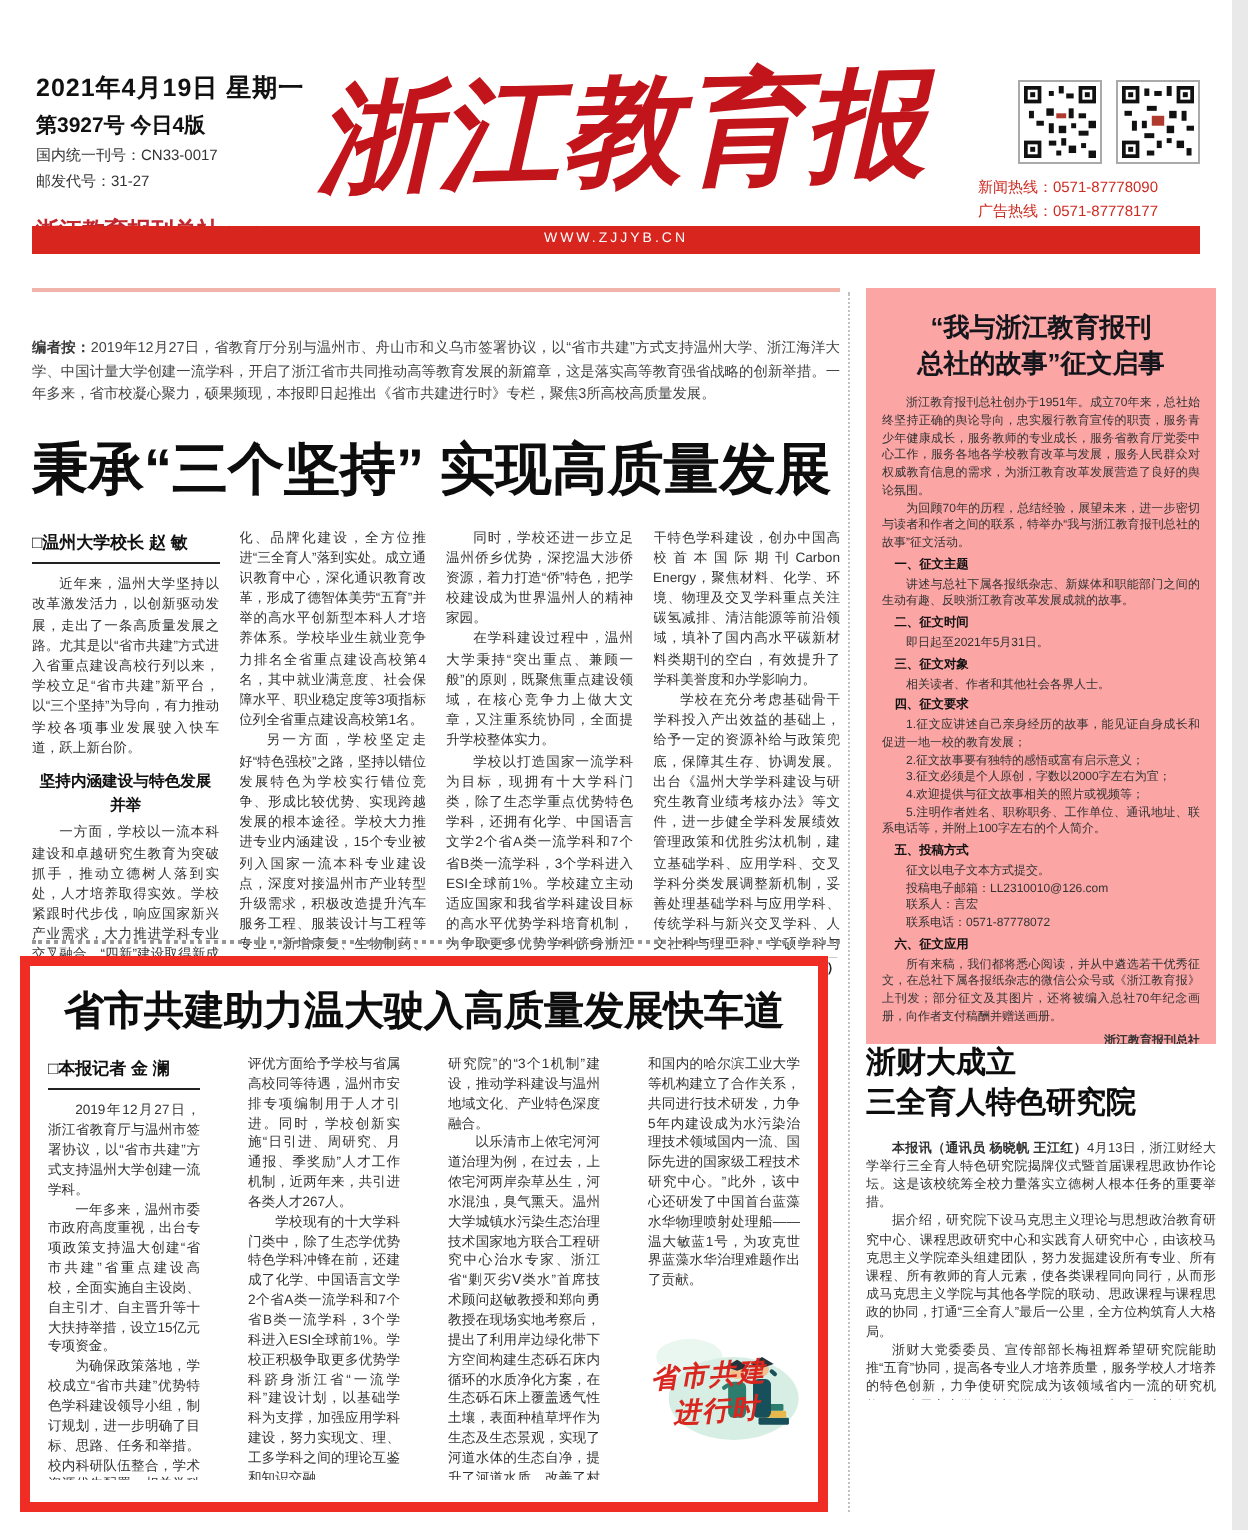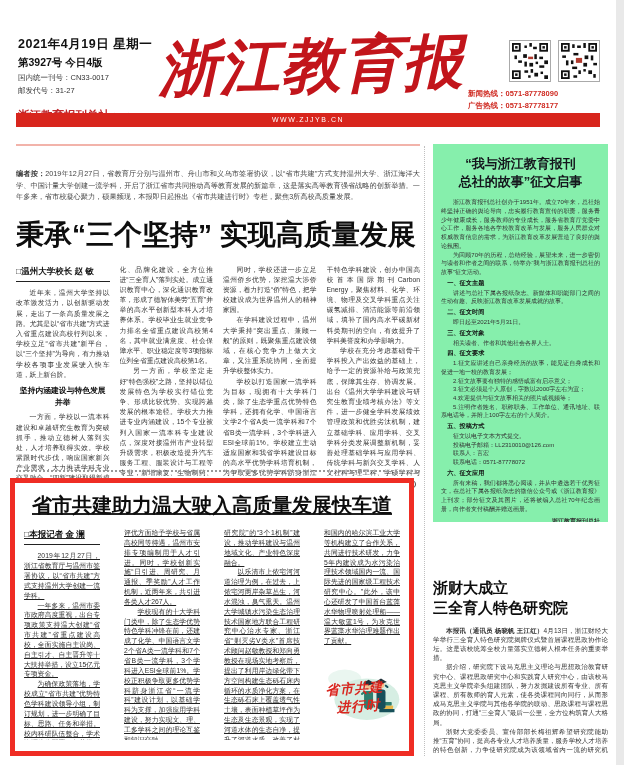--- a/index.html
+++ b/index.html
@@ -13,21 +13,21 @@
   .publisher{margin-top:12px;font-size:11.5px;font-weight:bold;color:#c1272d;}
   .publisher .role{font-size:7px;color:#8b1a12;font-weight:bold;margin-left:2px;}
   .masthead{position:absolute;left:150px;top:22px;width:322px;height:88px;
             display:flex;align-items:center;justify-content:center;
             font-family:"DejaVu Serif","Liberation Serif",serif;font-style:italic;font-weight:bold;
             font-size:60px;color:#c2151b;letter-spacing:1px;transform:rotate(-1.5deg);
             white-space:nowrap;}
   .qr-area{position:absolute;right:16px;top:40px;width:132px;}
   .qrs{display:flex;gap:7px;justify-content:flex-end;}
   .qr{width:42px;height:42px;background:#fff;border:1px solid #aaa;padding:2px;box-sizing:border-box;}
-  .hotlines{margin-top:6px;text-align:left;font-size:7.5px;font-weight:bold;color:#cf2a21;line-height:1.6;}
+  .hotlines{margin-top:6px;text-align:center;font-size:7.5px;font-weight:normal;color:#cf2a21;line-height:1.6;}
   .url-bar{position:absolute;left:16px;right:16px;top:113px;height:14px;background:#d8251d;
            color:#fff;font-size:7px;line-height:14px;text-align:center;letter-spacing:1.5px;}
   
   .left-sec{position:absolute;left:16px;top:144px;width:404px;}
   .editor-note{border-top:2px solid #f2b3aa;padding-top:22px;font-size:7.2px;line-height:1.6;
                color:#444;text-align:justify;}
   .editor-note b{color:#3a3a3a;}
   .lead-headline{font-size:28px;font-weight:bold;color:#0d0d0d;text-align:left;
                  margin:13px 0 11px;letter-spacing:0;white-space:nowrap;}
   .lead-cols{display:flex;gap:10px;height:224px;overflow:hidden;position:relative;}
@@ -36,41 +36,41 @@
           padding-bottom:4px;margin-bottom:6px;}
   .blk-p,.blk-c,.blk-h,.blk-sig,.blk-cont{margin:0;}
   .blk-p{text-indent:2em;}
   .blk-h{font-weight:bold;text-align:center;font-size:7.8px;color:#111;margin:5px 0 4px;}
   .blk-sig{text-align:right;font-weight:bold;margin-top:3px;}
   .lead-cont{position:absolute;right:0;bottom:0;background:#fff;font-size:6.8px;font-weight:bold;
              padding-left:4px;}
   .hr-dot{position:absolute;left:16px;top:470px;width:404px;border-top:2px dotted #999;}
   
   .red-box{position:absolute;left:10px;top:478px;width:404px;height:278px;box-sizing:border-box;
-           border:5px solid #ef2d24;background:#fff;padding:6px 9px 6px 9px;text-decoration:underline;}
+           border:5px solid #ef2d24;background:#fff;padding:6px 9px 6px 9px;}
   .box-headline{font-size:20px;font-weight:bold;color:#0d0d0d;text-align:center;margin:3px 0 9px;
                 white-space:nowrap;}
   .box-cols{display:flex;gap:24px;height:212px;overflow:hidden;}
   .box-cols .col{font-size:6.8px;line-height:1.45;}
   .col4-wrap{flex:1;display:flex;flex-direction:column;overflow:hidden;}
   .col4-text{font-size:6.8px;line-height:1.45;color:#333;text-align:justify;max-height:118px;overflow:hidden;}
   .illus{position:relative;margin-top:4px;height:86px;}
   .stamp{position:absolute;left:2px;top:30px;color:#d9261f;font-weight:bold;font-size:13.5px;
          font-family:"DejaVu Serif","Liberation Serif",serif;font-style:italic;line-height:1.3;
          transform:rotate(-4deg);letter-spacing:1px;}
   .stamp .l2{margin-left:10px;}
   
   .vsep{position:absolute;left:424px;top:146px;height:610px;border-left:1px dotted #c0c0c0;}
   .right-sec{position:absolute;left:433px;top:144px;width:175px;height:613px;overflow:hidden;}
-  .notice-box{background:#86efac;padding:9px 8px;height:378px;box-sizing:border-box;overflow:hidden;}
+  .notice-box{background:#fca5a5;padding:9px 8px;height:378px;box-sizing:border-box;overflow:hidden;}
   .notice-title{font-size:13px;font-weight:bold;color:#14161c;text-align:center;line-height:1.4;
                 margin:2px 0 7px;}
   .notice-body{font-size:6px;line-height:1.45;color:#333;text-align:justify;}
   .notice-body .blk-h{text-align:left;text-indent:1em;font-size:6.2px;margin:2px 0 1px;}
-  .brief{margin-top:56px;}
+  .brief{}
   .brief-title{font-size:15px;font-weight:bold;color:#0d0d0d;line-height:1.35;}
   .brief-body{margin-top:7px;font-size:6.5px;line-height:1.42;color:#333;text-align:justify;
               height:130px;overflow:hidden;}
 </style>
 </head>
 <body>
 
 <div class="page">
 
   <div class="pub-info">

